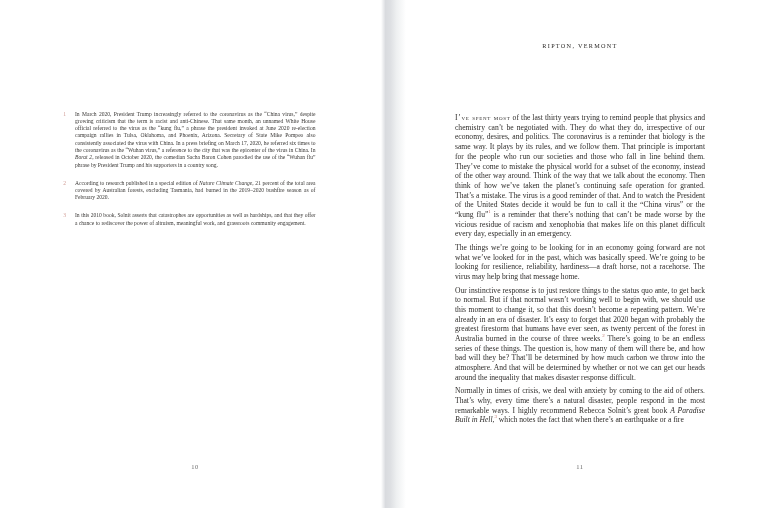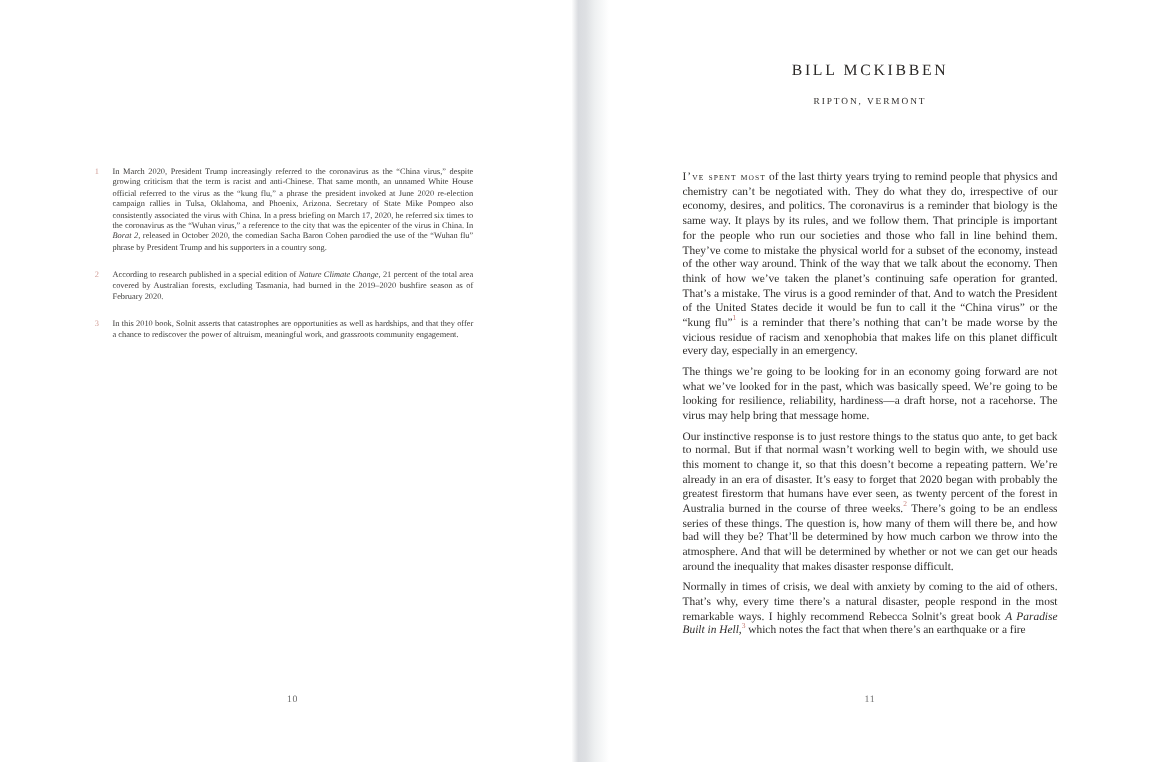--- a/index.html
+++ b/index.html
@@ -122,21 +122,20 @@
         <div class="footnote"><span class="footnote-number">2</span><span>According to research published in a special edition of </span><span class="run-italic">Nature Climate Change</span><span>, 21 percent of the total area covered by Australian forests, excluding Tasmania, had burned in the 2019–2020 bushfire season as of February 2020.</span></div>
         <div class="footnote"><span class="footnote-number">3</span><span>In this 2010 book, Solnit asserts that catastrophes are opportunities as well as hardships, and that they offer a chance to rediscover the power of altruism, meaningful work, and grassroots community engagement.</span></div>
       </div>
     <div class="page-number page-number-left">10</div>
   </div>
 
   <div class="gutter"></div>
 
   <div>
     <div class="chapter-header">
-      <div class="author">BILL MCKIBBEN</div>
       <div class="location">RIPTON, VERMONT</div>
     </div>
     <div class="body-text" id="body-text">
         <div class="paragraph"><span class="run-smallcaps">I’ve spent most</span><span> of the last thirty years trying to remind people that physics and chemistry can’t be negotiated with. They do what they do, irrespective of our economy, desires, and politics. The coronavirus is a reminder that biology is the same way. It plays by its rules, and we follow them. That principle is important for the people who run our societies and those who fall in line behind them. They’ve come to mistake the physical world for a subset of the economy, instead of the other way around. Think of the way that we talk about the economy. Then think of how we’ve taken the planet’s continuing safe operation for granted. That’s a mistake. The virus is a good reminder of that. And to watch the President of the United States decide it would be fun to call it the “China virus” or the “kung flu”</span><sup class="run-sup">1</sup><span> is a reminder that there’s nothing that can’t be made worse by the vicious residue of racism and xenophobia that makes life on this planet difficult every day, especially in an emergency.</span></div>
         <div class="paragraph"><span>The things we’re going to be looking for in an economy going forward are not what we’ve looked for in the past, which was basically speed. We’re going to be looking for resilience, reliability, hardiness—a draft horse, not a racehorse. The virus may help bring that message home.</span></div>
         <div class="paragraph"><span>Our instinctive response is to just restore things to the status quo ante, to get back to normal. But if that normal wasn’t working well to begin with, we should use this moment to change it, so that this doesn’t become a repeating pattern. We’re already in an era of disaster. It’s easy to forget that 2020 began with probably the greatest firestorm that humans have ever seen, as twenty percent of the forest in Australia burned in the course of three weeks.</span><sup class="run-sup">2</sup><span> There’s going to be an endless series of these things. The question is, how many of them will there be, and how bad will they be? That’ll be determined by how much carbon we throw into the atmosphere. And that will be determined by whether or not we can get our heads around the inequality that makes disaster response difficult.</span></div>
         <div class="paragraph"><span>Normally in times of crisis, we deal with anxiety by coming to the aid of others. That’s why, every time there’s a natural disaster, people respond in the most remarkable ways. I highly recommend Rebecca Solnit’s great book </span><span class="run-italic">A Paradise Built in Hell</span><span>,</span><sup class="run-sup">3</sup><span> which notes the fact that when there’s an earthquake or a fire</span></div>
       </div>
     <div class="page-number page-number-right">11</div>
   </div>

